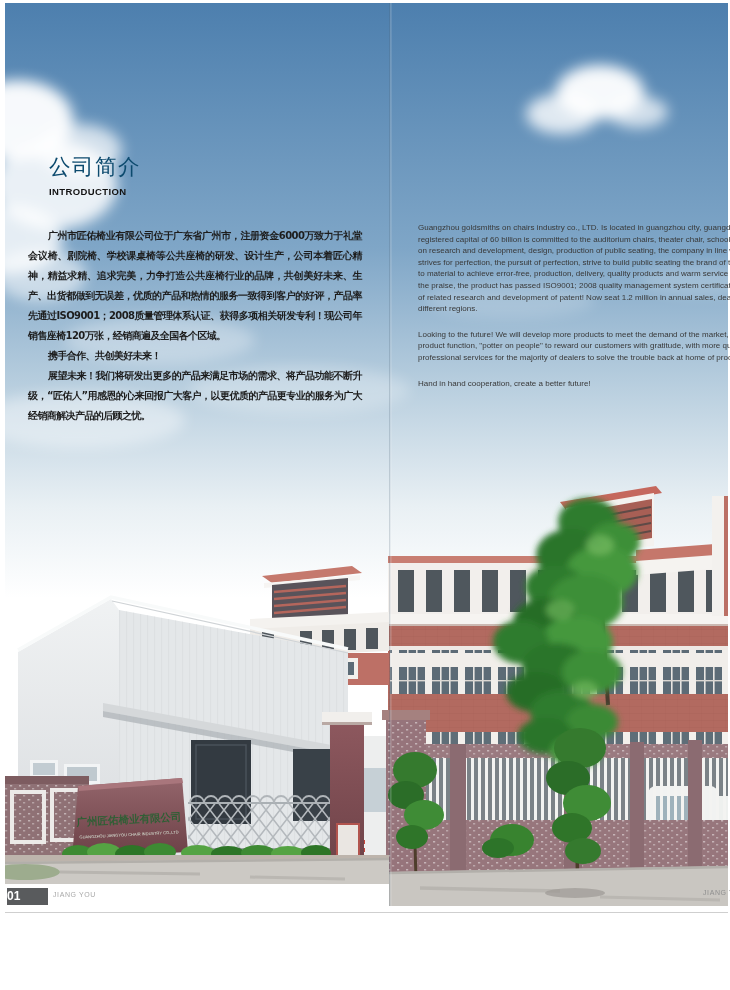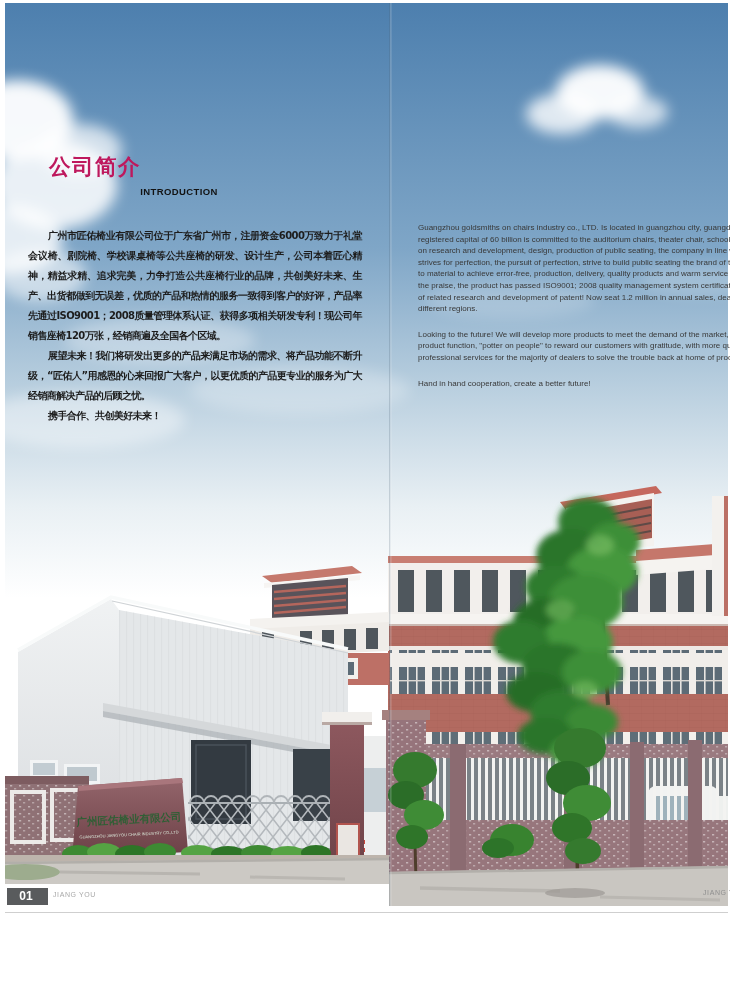--- a/index.html
+++ b/index.html
@@ -2,36 +2,36 @@
 <html><head>
 <meta charset="utf-8">
 <style>
   html,body{margin:0;padding:0;background:#ffffff;}
   .page{position:relative;width:730px;height:990px;background:#fff;overflow:hidden;
         font-family:"Liberation Sans","DejaVu Sans",sans-serif;}
   .abs{position:absolute;}
   svg{display:block;}
   
   .title-block{left:49px;top:152px;width:260px;}
-  .title-cn{margin:0;font-size:21.5px;font-weight:bold;color:#be185d;letter-spacing:1.5px;
+  .title-cn{margin:0;font-size:21.5px;font-weight:normal;color:#0c4a6e;letter-spacing:1.5px;
             font-family:"DejaVu Sans","Liberation Sans",sans-serif;}
-  .title-en{margin-top:5px;font-size:9.5px;font-weight:bold;color:#121212;letter-spacing:0.4px;text-align:center;}
+  .title-en{margin-top:5px;font-size:9.5px;font-weight:bold;color:#121212;letter-spacing:0.4px;}
   
   .cn-col{left:28px;top:226px;width:334px;font-size:10px;line-height:20px;letter-spacing:-0.6px;
           font-weight:bold;color:#1d1d1d;text-align:justify;
           font-family:"DejaVu Sans","Liberation Sans",sans-serif;}
   .cn-col p{margin:0;text-indent:2em;}
   
   .en-clip{left:418px;top:222px;width:312px;height:200px;overflow:hidden;}
   .en-inner{width:405px;font-size:8px;line-height:11.6px;color:#383838;}
   .en-inner p{margin:0 0 14px 0;}
   
   .footer-rule{left:5px;top:912px;width:723px;height:1px;background:#cfcfcf;}
   .pn-box{left:7px;top:888px;width:41px;height:17px;background:#595b5d;color:#ffffff;
-          font-size:12px;font-weight:bold;line-height:17px;text-align:center;
+          font-size:12px;font-weight:bold;line-height:17px;text-align:left;
           padding-right:3px;box-sizing:border-box;}
   .brand-left{left:53px;top:891px;font-size:7px;color:#a8a8a8;letter-spacing:0.6px;}
   .brand-right{left:703px;top:889px;width:27px;overflow:hidden;white-space:nowrap;
                font-size:7px;color:#8f8f8f;letter-spacing:0.6px;}
 </style>
 </head>
 <body>
 
 <div class="page">
 
@@ -357,22 +357,22 @@
     </g>
   </svg>
 
   <div class="abs title-block">
     <h1 class="title-cn">公司简介</h1>
     <div class="title-en">INTRODUCTION</div>
   </div>
 
   <div class="abs cn-col">
     <p>广州市匠佑椅业有限公司位于广东省广州市，注册资金6000万致力于礼堂会议椅、剧院椅、学校课桌椅等公共座椅的研发、设计生产，公司本着匠心精神，精益求精、追求完美，力争打造公共座椅行业的品牌，共创美好未来、生产、出货都做到无误差，优质的产品和热情的服务一致得到客户的好评，产品率先通过ISO9001；2008质量管理体系认证、获得多项相关研发专利！现公司年销售座椅120万张，经销商遍及全国各个区域。</p>
+    <p>携手合作、共创美好未来！</p>
     <p>展望未来！我们将研发出更多的产品来满足市场的需求、将产品功能不断升级，“匠佑人”用感恩的心来回报广大客户，以更优质的产品更专业的服务为广大经销商解决产品的后顾之忧。</p>
-    <p>携手合作、共创美好未来！</p>
   </div>
 
   <div class="abs en-clip">
     <div class="en-inner">
       <p>Guangzhou goldsmiths on chairs industry co., LTD. Is located in guangzhou city, guangdong province, the registered capital of 60 billion is committed to the auditorium chairs, theater chair, school desks and chairs and so on research and development, design, production of public seating, the company in line with the spirit of originality, strives for perfection, the pursuit of perfection, strive to build public seating the brand of the industry, from design to material to achieve error-free, production, delivery, quality products and warm service consistent customers get the praise, the product has passed ISO9001; 2008 quality management system certification, access to a number of related research and development of patent! Now seat 1.2 million in annual sales, dealers across the country in different regions.</p>
       <p>Looking to the future! We will develop more products to meet the demand of the market, continuously upgrade the product function, "potter on people" to reward our customers with gratitude, with more quality products and professional services for the majority of dealers to solve the trouble back at home of products.</p>
       <p>Hand in hand cooperation, create a better future!</p>
     </div>
   </div>
 

